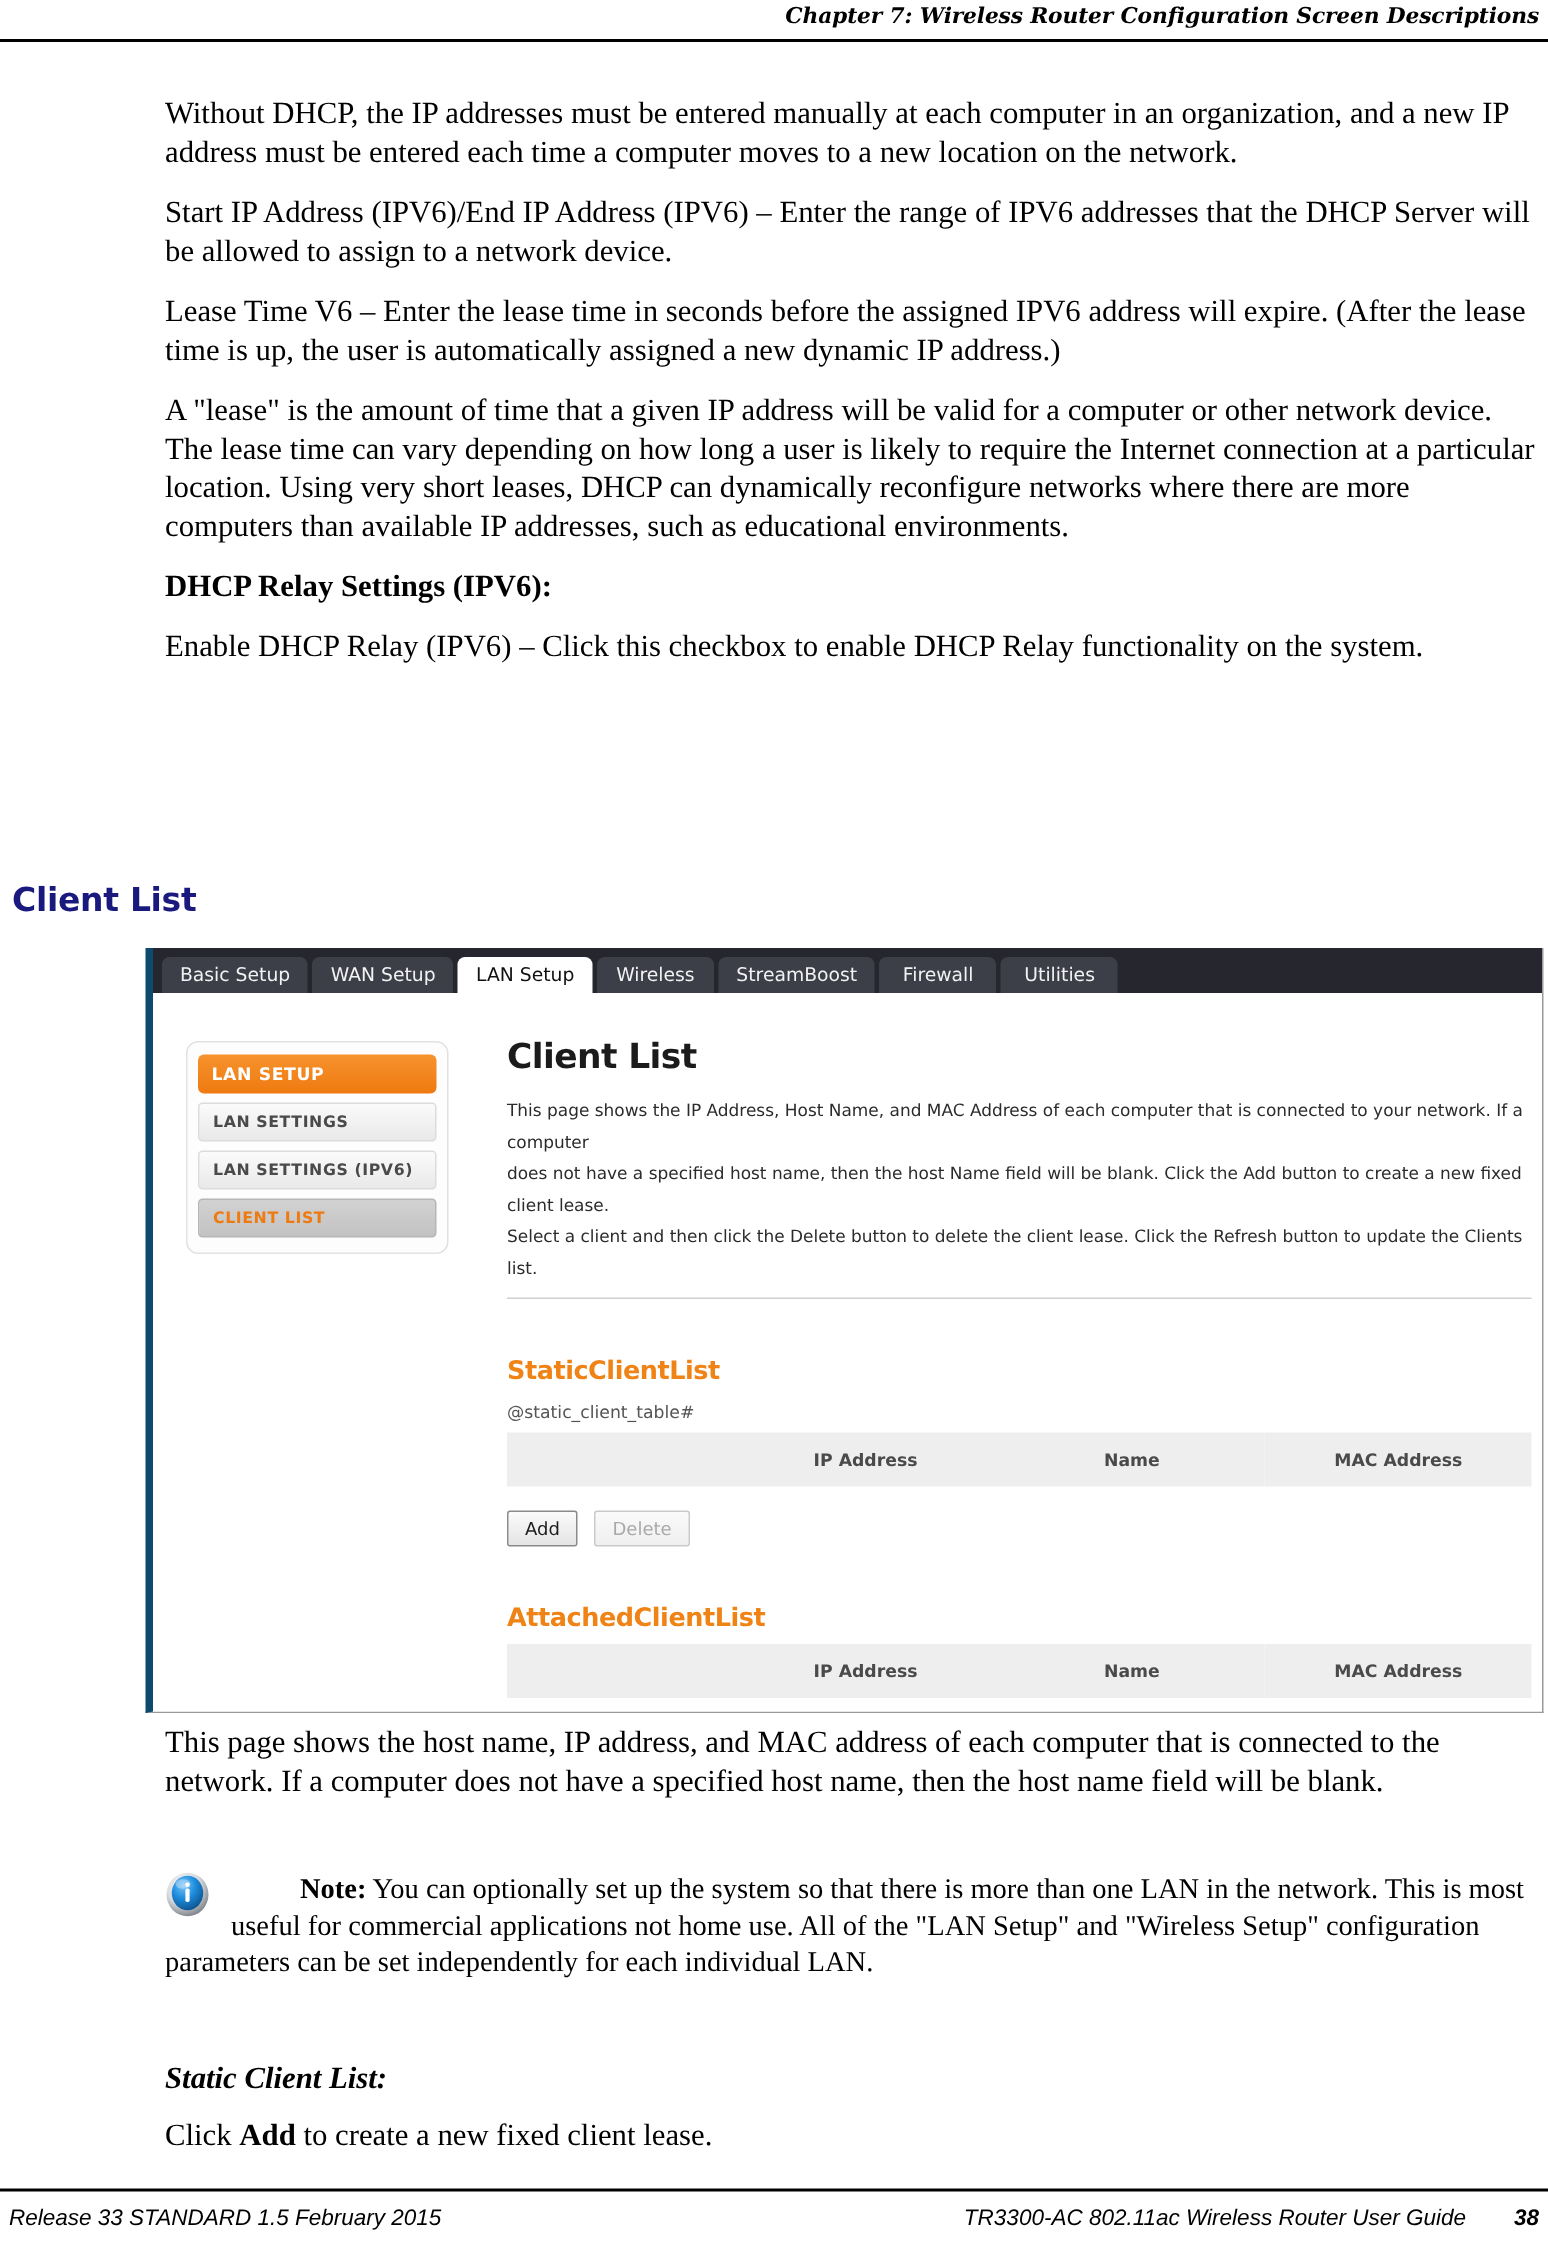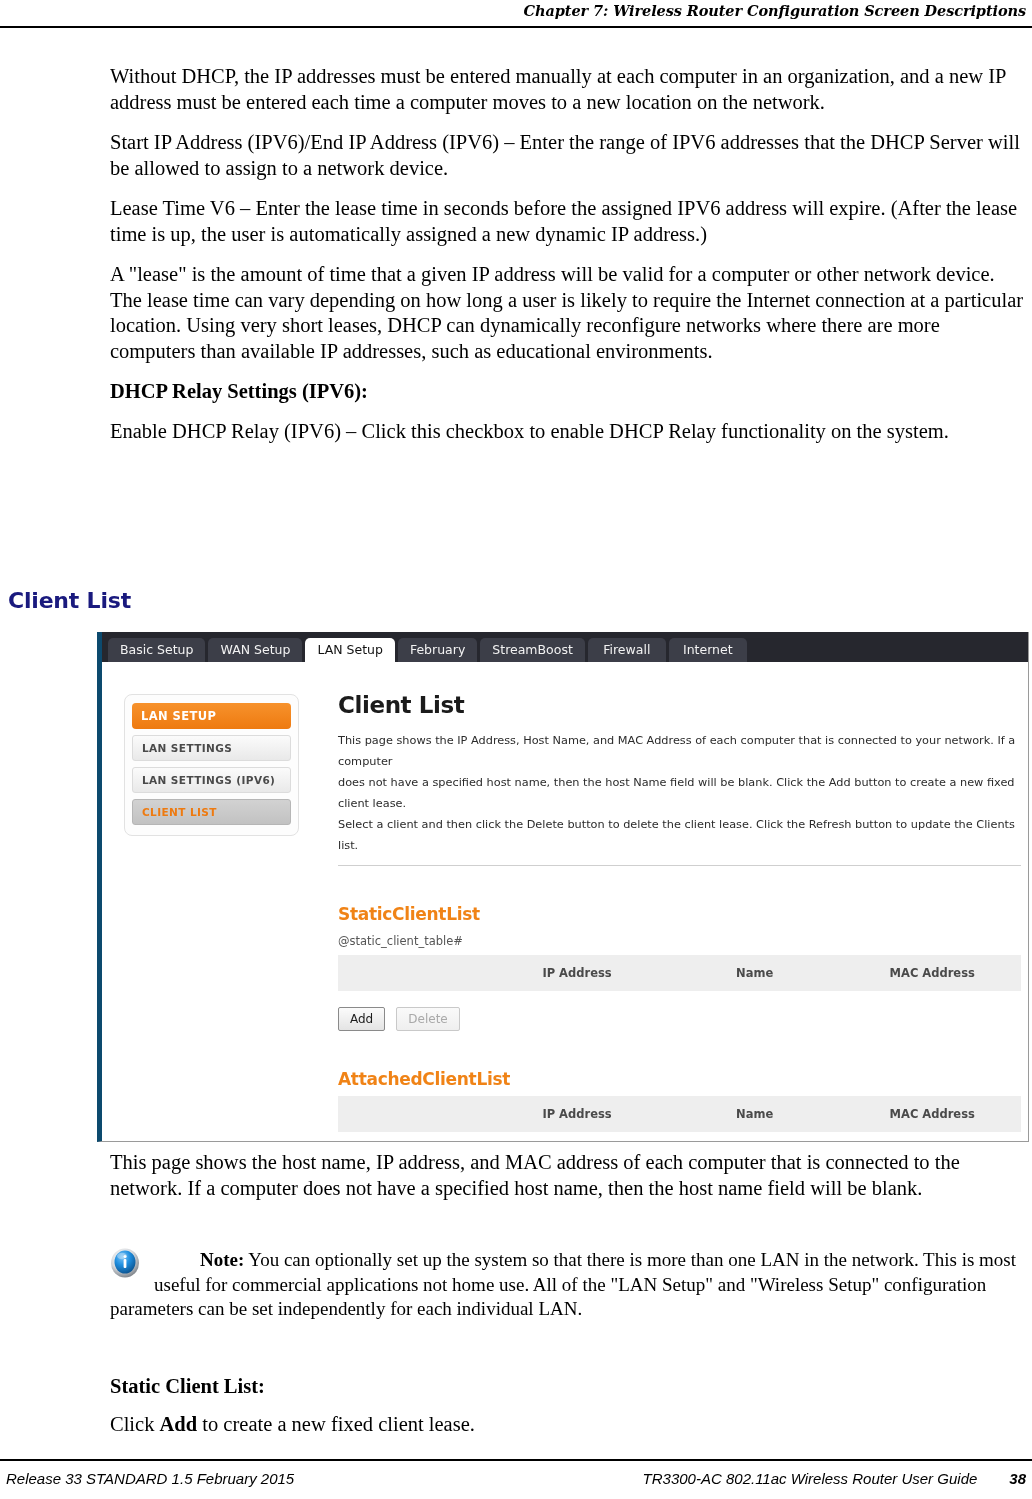--- a/index.html
+++ b/index.html
@@ -312,24 +312,24 @@
 </div>
 
 <div class="section-heading">Client List</div>
 
 <div class="shot">
 
   <div class="tabbar">
     <div class="tab">Basic Setup</div>
     <div class="tab">WAN Setup</div>
     <div class="tab active">LAN Setup</div>
-    <div class="tab">February</div>
+    <div class="tab">Wireless</div>
     <div class="tab">StreamBoost</div>
     <div class="tab">Firewall</div>
-    <div class="tab">Internet</div>
+    <div class="tab">Utilities</div>
   </div>
 
   <div class="shot-body">
 
     <div class="sidebar">
       <div class="nav-head">LAN SETUP</div>
       <div class="nav-item">LAN SETTINGS</div>
       <div class="nav-item">LAN SETTINGS (IPV6)</div>
       <div class="nav-item selected">CLIENT LIST</div>
     </div>
@@ -412,21 +412,21 @@
       <rect x="13.6" y="11" width="2.8" height="9" rx="1.1" fill="#ffffff"></rect>
     </svg>
   </div>
   <div class="note-text">
     <span class="note-lead b">Note:</span><span> You can optionally set up the system so that there is more than one LAN in the</span>
     <span>network.  This is most useful for commercial applications not home use.  All of the "LAN Setup" and "Wireless Setup" configuration parameters can be set independently for each individual LAN.</span>
   </div>
 </div>
 
 <div style="position:absolute; left:110px; top:1374px; width:920px;">
-  <h3 class="sub" style="margin-bottom:13px;">Static Client List:</h3>
+  <h3 class="sub" style="margin-bottom:13px;font-style:italic;">Static Client List:</h3>
   <p class="body" style="margin-bottom:0;"><span>Click </span><span class="b">Add</span><span> to create a new fixed client lease.</span></p>
 </div>
 
 <div class="page-footer">
   <div class="ftr-rule"></div>
   <div class="ftr-left">Release 33 STANDARD 1.5    February 2015</div>
   <div class="ftr-right"><span>TR3300-AC 802.11ac Wireless Router User Guide</span><span class="pageno">38</span></div>
 </div>
 
 </body></html>

